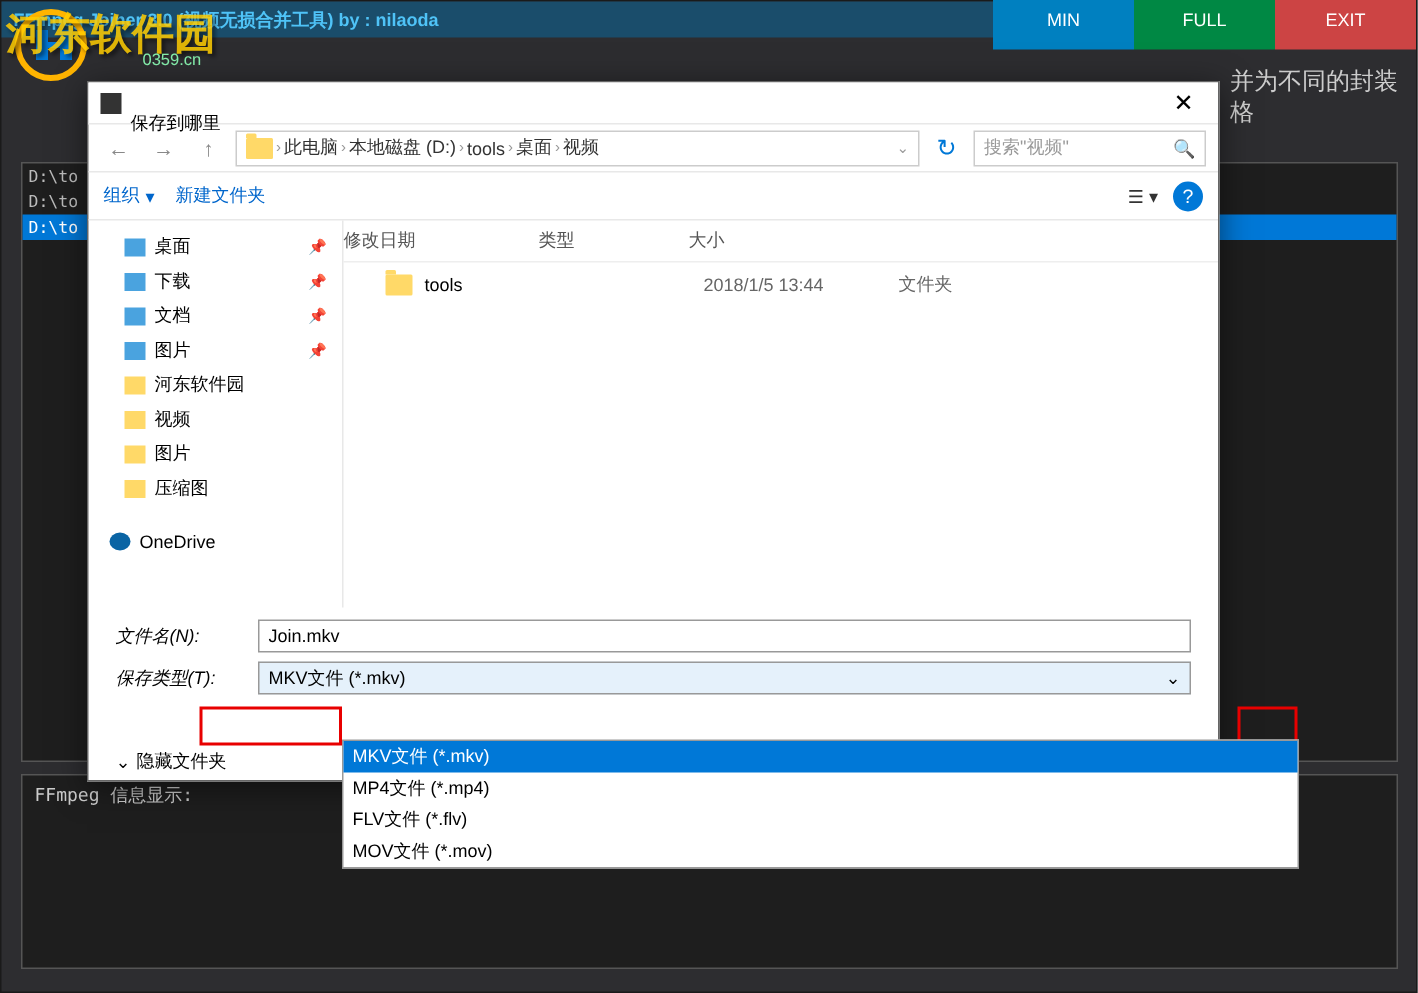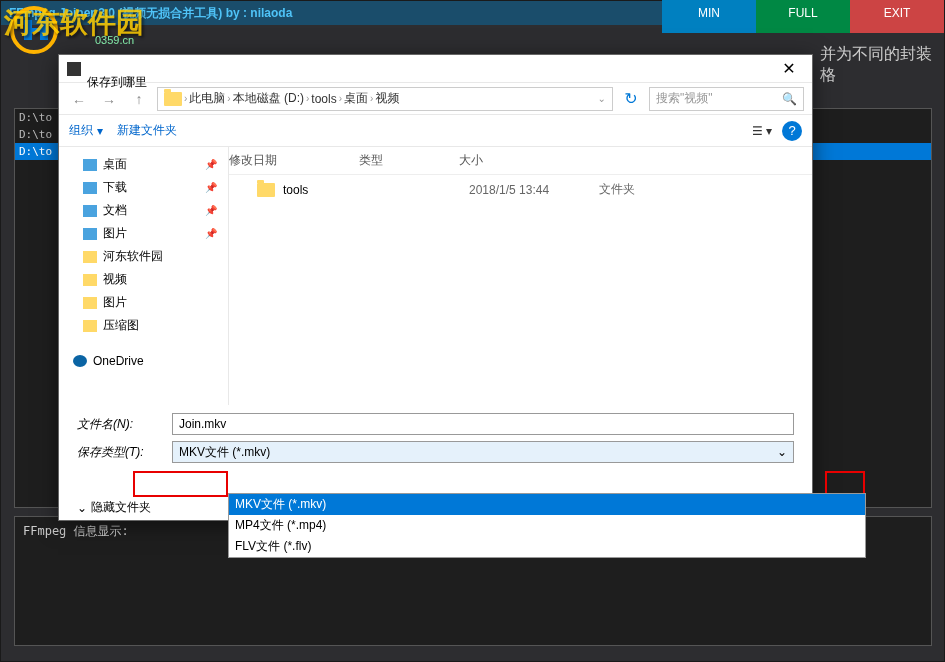--- a/index.html
+++ b/index.html
@@ -251,14 +251,15 @@
     </div>
   </div>
 
   <div class="type-highlight hl1"></div>
   <div class="type-highlight hl2"></div>
 
   <div class="dropdown-panel">
     <div class="dd-item sel">MKV文件 (*.mkv)</div>
     <div class="dd-item">MP4文件 (*.mp4)</div>
     <div class="dd-item">FLV文件 (*.flv)</div>
+    <div class="dd-item">MOV文件 (*.mov)</div>
   </div>
 </div>
 
 </body></html>

